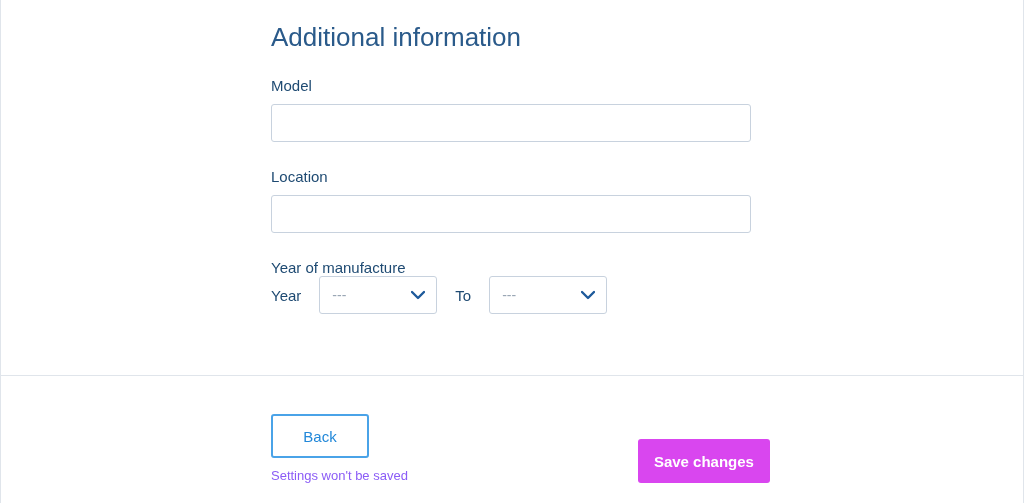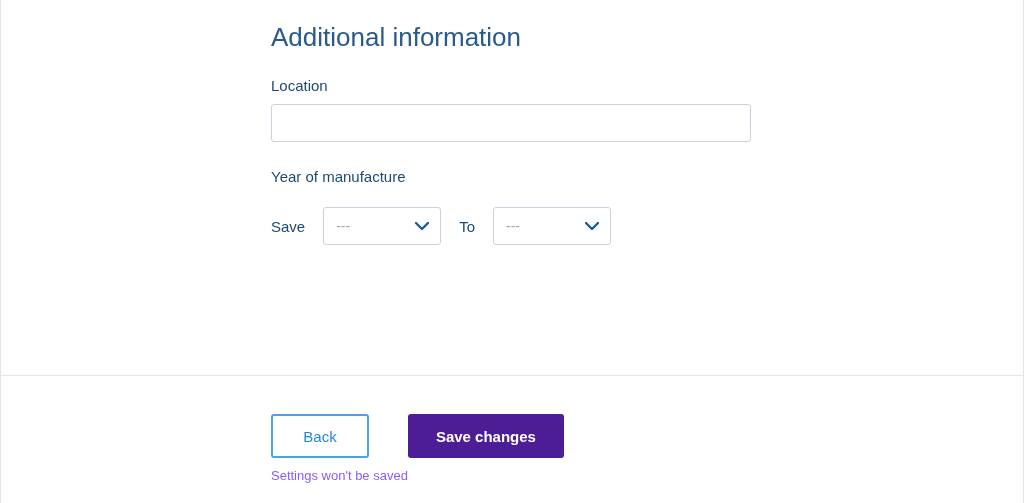--- a/index.html
+++ b/index.html
@@ -50,21 +50,20 @@
       font-size: 14px;
       color: #333;
       background: #fff;
     }
     .year-section {
       margin-top: 8px;
     }
     .year-label {
       font-size: 15px;
       color: #1e4a72;
-      margin-bottom: 22px;
       display: block;
     }
     .year-range-row {
       display: flex;
       align-items: center;
       gap: 18px;
     }
     .range-label {
       font-size: 15px;
       color: #1e4a72;
@@ -91,21 +90,22 @@
       position: absolute;
       right: 12px;
       top: 50%;
       transform: translateY(-50%);
       pointer-events: none;
     }
     .footer-bar {
       border-top: 1px solid #e0e5eb;
       padding: 38px 0 20px 270px;
       display: flex;
-      align-items: flex-start;
+      align-items: flex-end;
+      gap: 230px;
     }
     .back-block {
       display: flex;
       flex-direction: column;
     }
     .back-button {
       width: 98px;
       height: 44px;
       border: 2px solid #4aa3e8;
       background: #fff;
@@ -113,50 +113,54 @@
       font-size: 15px;
       border-radius: 3px;
       cursor: pointer;
     }
     .helper-text {
       font-size: 13px;
       color: #8b5cf6;
       margin-top: 10px;
     }
     .save-button {
-      width: 156px;
+      width: 132px;
       height: 44px;
-      background: #4c1d95;
+      background: #d946ef;
       color: #fff;
       font-size: 15px;
       font-weight: 700;
       border: none;
       border-radius: 3px;
       cursor: pointer;
     }
   </style>
 </head>
 <body>
 
 <div class="page-container">
   <div class="form-area">
 
     <h2 class="section-heading">Additional information</h2>
 
+    <div class="field-group">
+      <label class="field-label">Model</label>
+      <input type="text" class="text-input" value="" style="">
+    </div>
 
     <div class="field-group">
       <label class="field-label">Location</label>
       <input type="text" class="text-input" value="" style="">
     </div>
 
     <div class="year-section">
       <span class="year-label">Year of manufacture</span>
 
       <div class="year-range-row">
-        <span class="range-label">Save</span>
+        <span class="range-label">Year</span>
 
         <div class="select-wrapper">
           <select class="year-select">
             <option>---</option>
           </select>
           <span class="select-chevron">
             <svg width="14" height="10" viewBox="0 0 14 10">
               <path d="M1 2 L7 8 L13 2" stroke="#1e5a9b" stroke-width="2.4" fill="none" stroke-linecap="round" stroke-linejoin="round"></path>
             </svg>
           </span>

